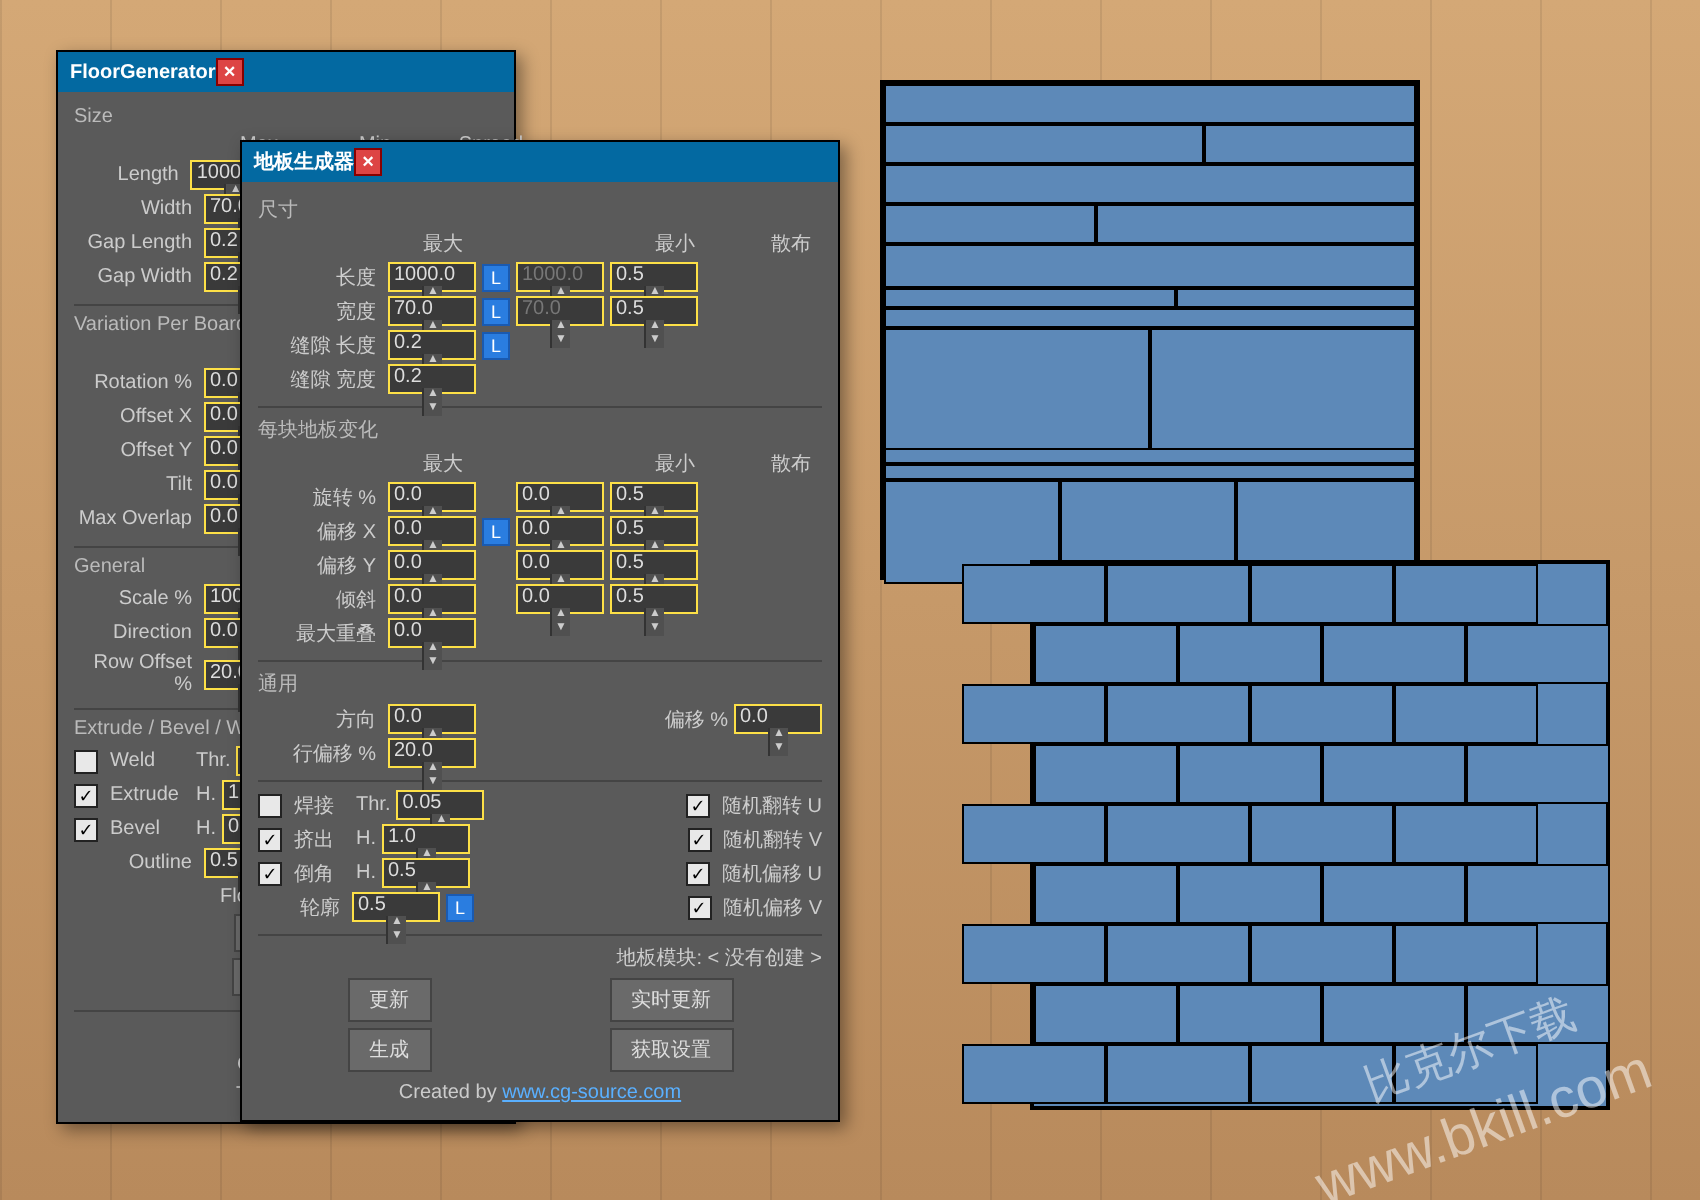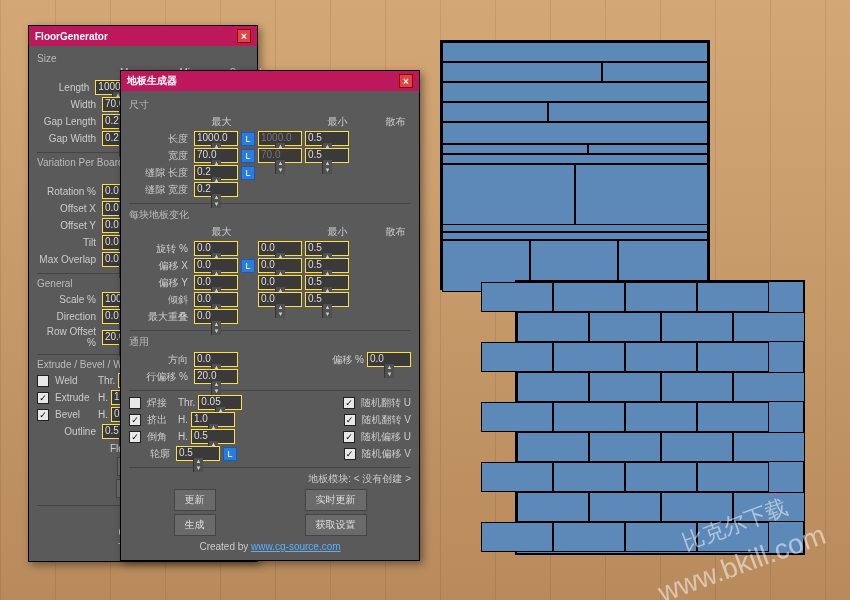--- a/index.html
+++ b/index.html
@@ -1,19 +1,19 @@
 <!DOCTYPE html>
 <html><head>
 <meta charset="utf-8">
 <style>
 * { box-sizing: border-box; font-family: Arial, sans-serif; font-size: 10px; }
 body { margin: 0; width: 850px; height: 600px; background: linear-gradient(90deg,#b8905f,#c9a06e,#b8905f,#caa170,#b88f5e); overflow: hidden; position: relative; }
 .wood { position:absolute; inset:0; background: repeating-linear-gradient(90deg, rgba(0,0,0,0.08) 0 1px, transparent 1px 55px), linear-gradient(180deg,#d4a876,#b88a5c); }
 .window { position:absolute; background:#5a5a5a; border:1px solid #000; box-shadow:3px 3px 8px rgba(0,0,0,0.4); }
-.titlebar { background:#be185d; color:#fff; font-weight:bold; padding:3px 6px; display:flex; justify-content:space-between; align-items:center; font-size:11px; }
+.titlebar { background:#0369a1; color:#fff; font-weight:bold; padding:3px 6px; display:flex; align-items:center; font-size:11px; }
 .close { width:14px; height:14px; background:#d44; color:#fff; display:flex; align-items:center; justify-content:center; font-size:10px; border:1px solid #800; cursor:pointer; }
 .panel { padding:4px 8px 6px; color:#ccc; }
 .sect { border-bottom:1px solid #444; margin-bottom:4px; padding-bottom:4px; }
 .sect-title { color:#bbb; font-size:10px; margin:3px 0; }
 .row { display:flex; align-items:center; gap:3px; margin:2px 0; }
 .lbl { width:62px; text-align:right; padding-right:3px; font-size:10px; }
 .hdr { display:flex; gap:3px; font-size:10px; text-align:center; }
 .hdr>div { flex:0 0 55px; }
 .hdr .pad { flex:0 0 62px; }
 .spin { display:flex; align-items:center; background:#3a3a3a; border:1px solid #fde047; height:15px;flex-direction:column; }

